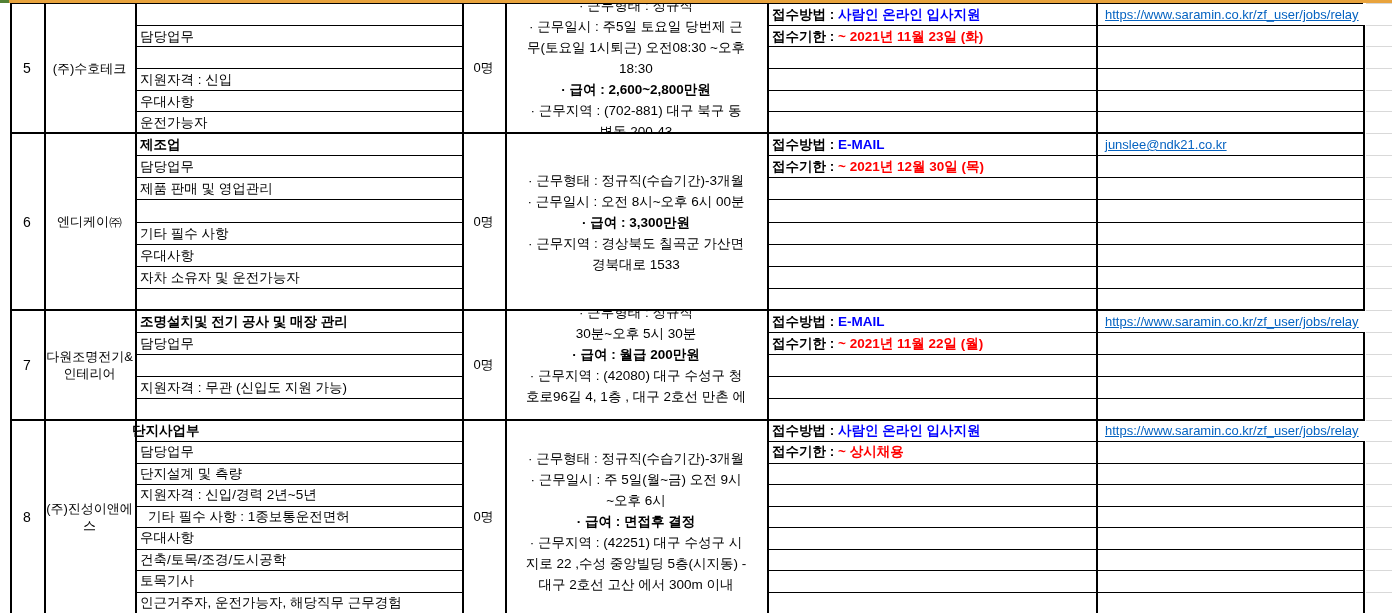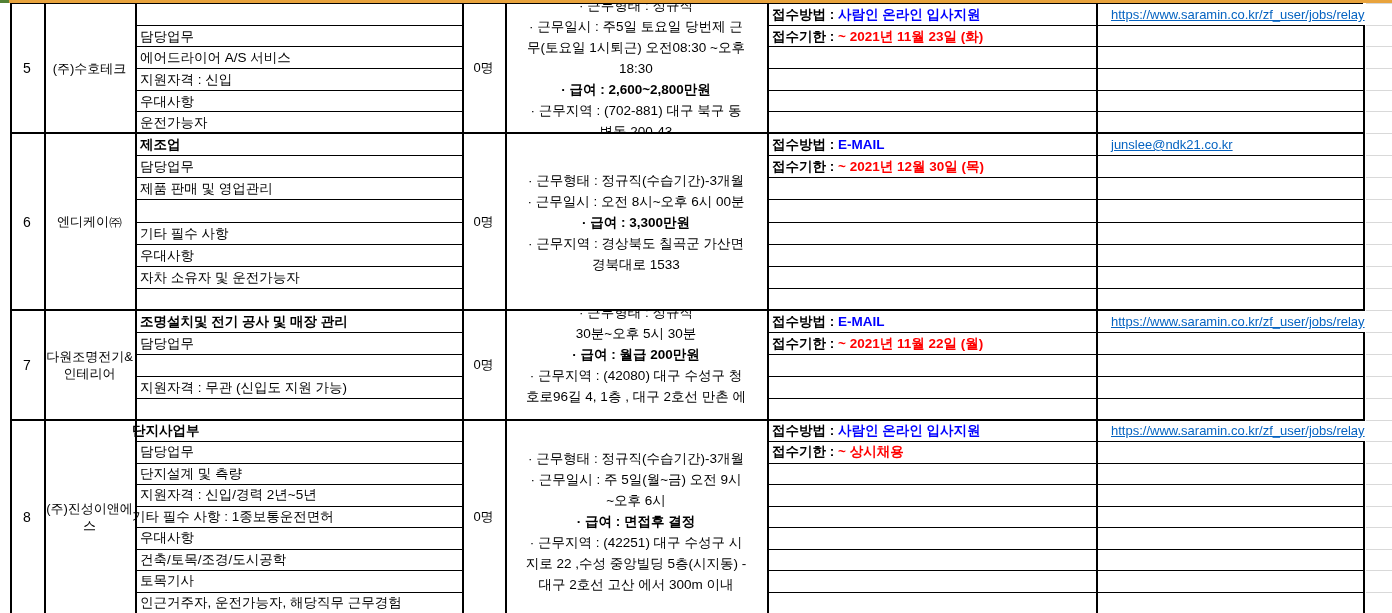--- a/index.html
+++ b/index.html
@@ -16,21 +16,21 @@
          font-size:13.5px;color:#000;box-sizing:border-box;}
   .bold{font-weight:bold;}
   .work-wrap{position:absolute;overflow:hidden;}
   .work-inner{position:absolute;left:0;right:0;}
   .work-line{height:21px;line-height:21px;text-align:center;font-size:13.5px;
              white-space:nowrap;color:#000;}
   .f-row{position:absolute;padding-left:4px;white-space:nowrap;font-size:13.5px;
          font-weight:bold;color:#000;box-sizing:border-box;overflow:hidden;}
   .f-value-blue{color:var(--blue,#0000FF);}
   .f-value-red{color:var(--red,#FF0000);}
-  .g-link{position:absolute;padding-left:13px;white-space:nowrap;font-size:13px;
+  .g-link{position:absolute;padding-left:7px;white-space:nowrap;font-size:13px;
           color:var(--link,#0563C1);text-decoration:underline;}
 </style>
 </head>
 <body>
 
 <div id="canvas">
     <div class="abs" style="left: 0px; top: 0px; width: 9px; height: 3px; background: rgb(83, 129, 53);"></div>
     <div class="abs" style="left: 9px; top: 0px; width: 1383px; height: 3px; background: rgb(232, 163, 61);"></div>
     <div class="hline" style="left: 10px; top: 3px; width: 1353px;"></div>
     <div class="vline" style="left: 10px; top: 3px; height: 610px;"></div>
@@ -58,21 +58,20 @@
     <div class="faint" style="left: 1366px; top: 3px; width: 26px;"></div>
     <div class="faint" style="left: 1366px; top: 25px; width: 26px;"></div>
     <div class="faint" style="left: 1366px; top: 46px; width: 26px;"></div>
     <div class="faint" style="left: 1366px; top: 68px; width: 26px;"></div>
     <div class="faint" style="left: 1366px; top: 90px; width: 26px;"></div>
     <div class="faint" style="left: 1366px; top: 111px; width: 26px;"></div>
     <div class="faint" style="left: 1366px; top: 133px; width: 26px;"></div>
     <div class="cellflex" style="left: 10px; top: 3px; width: 34px; height: 130px; font-size: 14px;">5</div>
     <div class="cellflex" style="left: 46px; top: 3px; width: 87px; height: 130px; font-size: 13px; line-height: 17px;">(주)수호테크</div>
     <div class="c-row" style="left: 136px; top: 26px; width: 325px; height: 21px; line-height: 21px;">담당업무</div>
-    <div class="c-row" style="left: 136px; top: 47px; width: 325px; height: 21px; line-height: 21px;">에어드라이어 A/S 서비스</div>
     <div class="c-row" style="left: 136px; top: 69px; width: 325px; height: 21px; line-height: 21px;">지원자격 : 신입</div>
     <div class="c-row" style="left: 136px; top: 91px; width: 325px; height: 21px; line-height: 21px;">우대사항</div>
     <div class="c-row" style="left: 136px; top: 112px; width: 325px; height: 21px; line-height: 21px;">운전가능자</div>
     <div class="cellflex" style="left: 462px; top: 3px; width: 43px; height: 130px; font-size: 13px;">0명</div>
     <div class="work-wrap" style="left: 507px; top: 3px; width: 258px; height: 130px;">
       <div class="work-inner" style="top: -8px;">
         <div class="work-line">· 근무형태 : 정규직</div>
         <div class="work-line">· 근무일시 : 주5일 토요일 당번제 근</div>
         <div class="work-line">무(토요일 1시퇴근) 오전08:30 ~오후</div>
         <div class="work-line">18:30</div>
@@ -207,21 +206,21 @@
     <div class="faint" style="left: 1366px; top: 527px; width: 26px;"></div>
     <div class="faint" style="left: 1366px; top: 549px; width: 26px;"></div>
     <div class="faint" style="left: 1366px; top: 570px; width: 26px;"></div>
     <div class="faint" style="left: 1366px; top: 592px; width: 26px;"></div>
     <div class="cellflex" style="left: 10px; top: 420px; width: 34px; height: 193px; font-size: 14px;">8</div>
     <div class="cellflex" style="left: 46px; top: 420px; width: 87px; height: 193px; font-size: 13px; line-height: 17px;">(주)진성이앤에스</div>
     <div class="c-row bold" style="left: 128px; top: 421px; width: 325px; height: 20px; line-height: 20px;">단지사업부</div>
     <div class="c-row" style="left: 136px; top: 442px; width: 325px; height: 20px; line-height: 20px;">담당업무</div>
     <div class="c-row" style="left: 136px; top: 464px; width: 325px; height: 20px; line-height: 20px;">단지설계 및 측량</div>
     <div class="c-row" style="left: 136px; top: 485px; width: 325px; height: 20px; line-height: 20px;">지원자격 : 신입/경력 2년~5년</div>
-    <div class="c-row" style="left: 128px; top: 507px; width: 325px; height: 20px; line-height: 20px;">기타 필수 사항 : 1종보통운전면허</div>
+    <div class="c-row" style="left: 144px; top: 507px; width: 325px; height: 20px; line-height: 20px;">기타 필수 사항 : 1종보통운전면허</div>
     <div class="c-row" style="left: 136px; top: 528px; width: 325px; height: 20px; line-height: 20px;">우대사항</div>
     <div class="c-row" style="left: 136px; top: 550px; width: 325px; height: 20px; line-height: 20px;">건축/토목/조경/도시공학</div>
     <div class="c-row" style="left: 136px; top: 571px; width: 325px; height: 20px; line-height: 20px;">토목기사</div>
     <div class="c-row" style="left: 136px; top: 593px; width: 325px; height: 20px; line-height: 20px;">인근거주자, 운전가능자, 해당직무 근무경험</div>
     <div class="cellflex" style="left: 462px; top: 420px; width: 43px; height: 193px; font-size: 13px;">0명</div>
     <div class="work-wrap" style="left: 507px; top: 420px; width: 258px; height: 193px;">
       <div class="work-inner" style="top: 28px;">
         <div class="work-line">· 근무형태 : 정규직(수습기간)-3개월</div>
         <div class="work-line">· 근무일시 : 주 5일(월~금) 오전 9시</div>
         <div class="work-line">~오후 6시</div>

